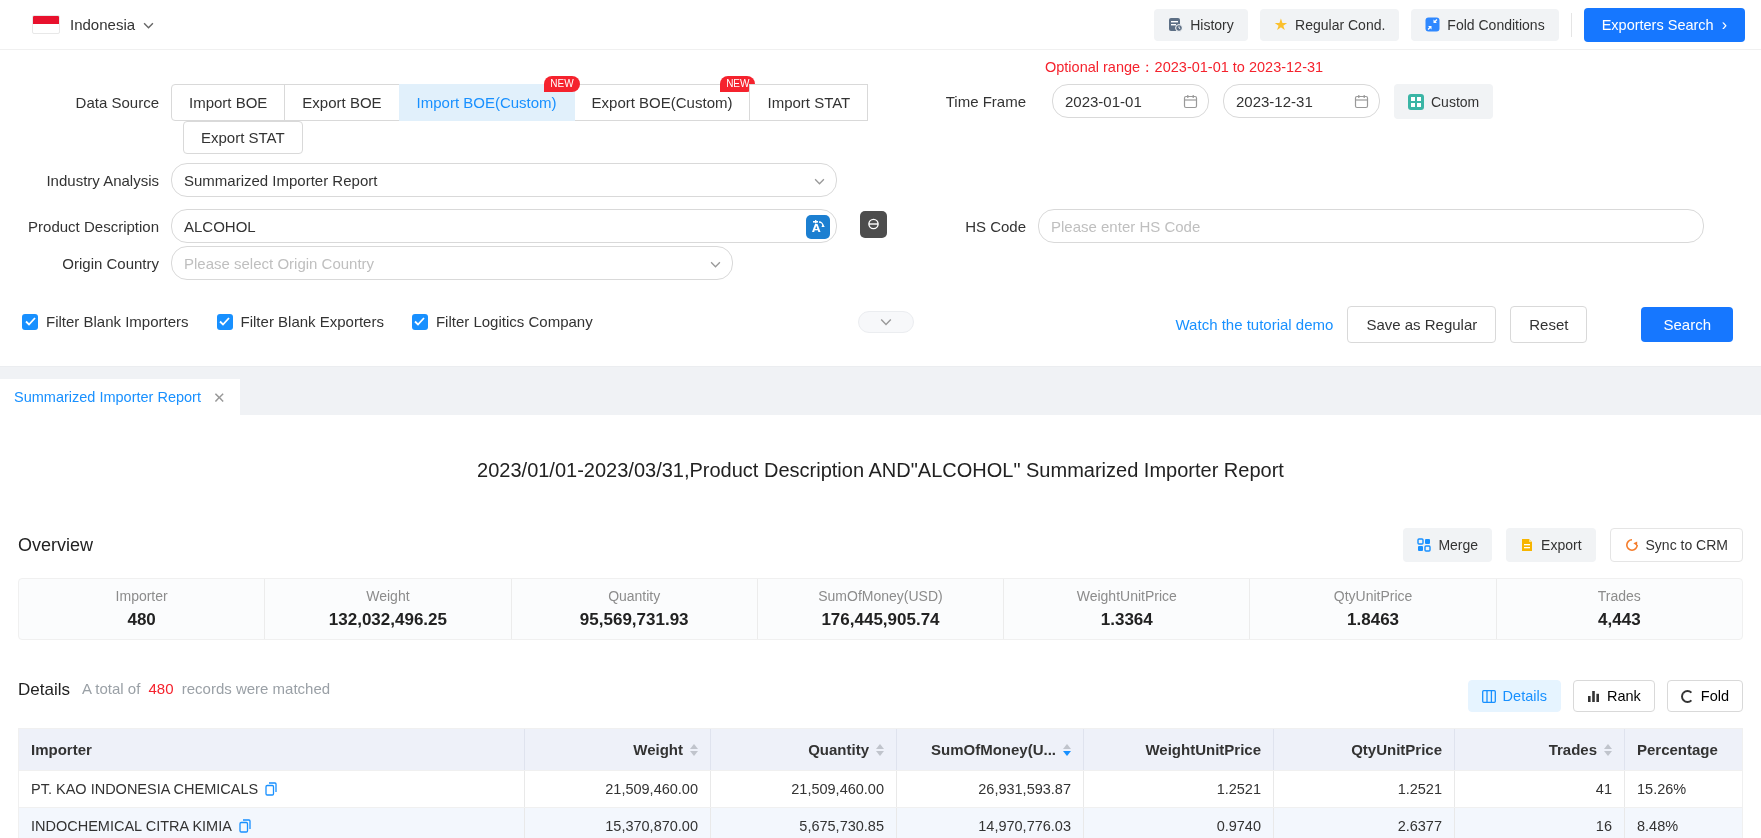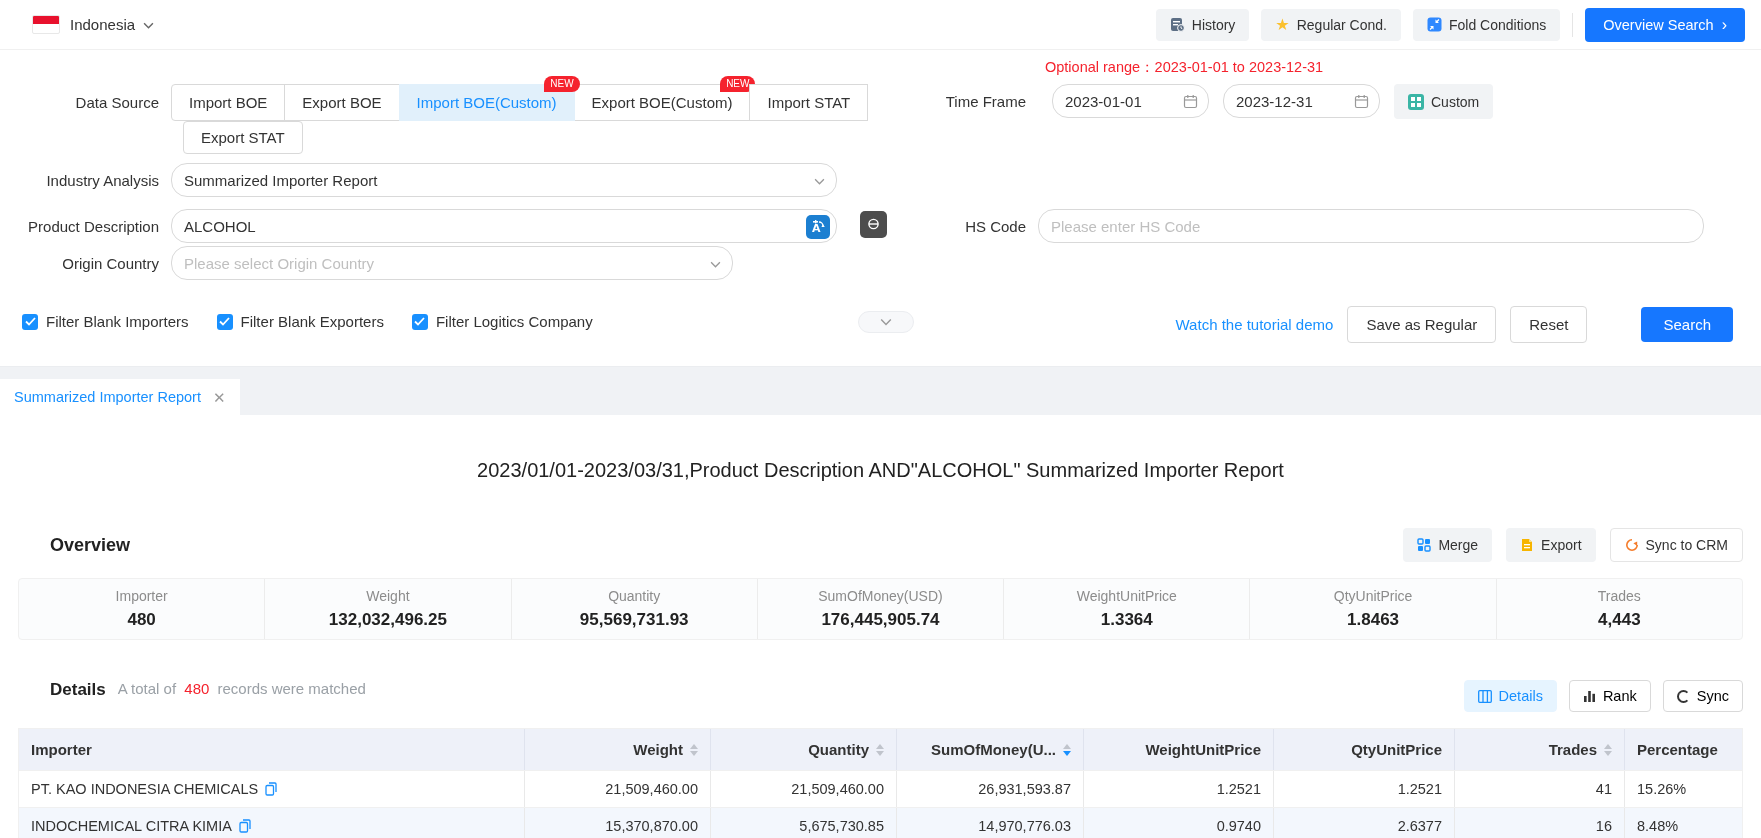--- a/index.html
+++ b/index.html
@@ -80,21 +80,21 @@
   .tabbar { height:36px; background:#f0f2f5; display:flex; }
   .result-tab { background:#fff; min-width:232px; padding:0 14px; display:flex;
     align-items:center; gap:12px; cursor:pointer; }
   .result-tab-label { color:#1890ff; font-size:14.5px; }
   .tab-close { color:#999; font-size:15px; line-height:1; cursor:pointer; }
 
   
   .report-title { text-align:center; padding-top:44px; font-size:20px; font-weight:500;
     color:#222; }
   .overview-row { display:flex; align-items:center; margin:46px 18px 0 18px; }
-  .section-title { font-size:18px; font-weight:bold; color:#222;margin-left:32px; }
+  .section-title { font-size:18px; font-weight:normal; color:#222; }
   .overview-actions { margin-left:auto; display:flex; gap:14px; }
   .pill-white { background:#fff; border:1px solid #e5e5e5; }
 
   .stats-bar { margin:16px 18px 0 18px; height:62px; background:#fbfcfd;
     border:1px solid #f0f0f0; border-radius:4px; display:flex; }
   .stat { flex:1; display:flex; flex-direction:column; align-items:center;
     justify-content:center; gap:6px; border-right:1px solid #ececec; }
   .stat:last-child { border-right:none; }
   .stat-label { font-size:14px; color:#8c8c8c; }
   .stat-value { font-size:17px; font-weight:bold; color:#222; }
@@ -164,21 +164,21 @@
     <button class="pill">
       <svg width="15" height="15" viewBox="0 0 15 15">
           <rect x="0.5" y="0.5" width="14" height="14" rx="3" fill="#2f88ff"></rect>
           <path d="M3 9 L6.5 9 L6.5 12.5 L5.2 11.2 L3.5 12.9 L2.6 12 L4.3 10.3 Z" fill="#fff"></path>
           <path d="M12 6 L8.5 6 L8.5 2.5 L9.8 3.8 L11.5 2.1 L12.4 3 L10.7 4.7 Z" fill="#fff"></path>
         </svg>
       <span>Fold Conditions</span>
     </button>
     <span class="vdivider"></span>
     <button class="btn-primary">
-      <span>Overview Search</span>
+      <span>Exporters Search</span>
       <span style="font-size:16px; line-height:1;">›</span>
     </button>
   </div>
 </div>
 
 <div class="search-form">
 
   <div class="optional-range">Optional range：2023-01-01 to 2023-12-31</div>
 
   <div class="abs-row" style="top:34px; left:0;">
@@ -430,21 +430,21 @@
       <button class="btn-view">
         <svg width="13" height="13" viewBox="0 0 13 13">
             <rect x="1" y="6" width="2.6" height="6" fill="#333"></rect>
             <rect x="5.2" y="1" width="2.6" height="11" fill="#333"></rect>
             <rect x="9.4" y="3.8" width="2.6" height="8.2" fill="#333"></rect>
           </svg>
         <span>Rank</span>
       </button>
       <button class="btn-view">
         <span class="spinner-donut"></span>
-        <span>Sync</span>
+        <span>Fold</span>
       </button>
     </div>
   </div>
 
   <div class="table">
     <div class="tr thead">
       <div class="th">
           <span>Importer</span>
         </div>
       <div class="th align-right">

